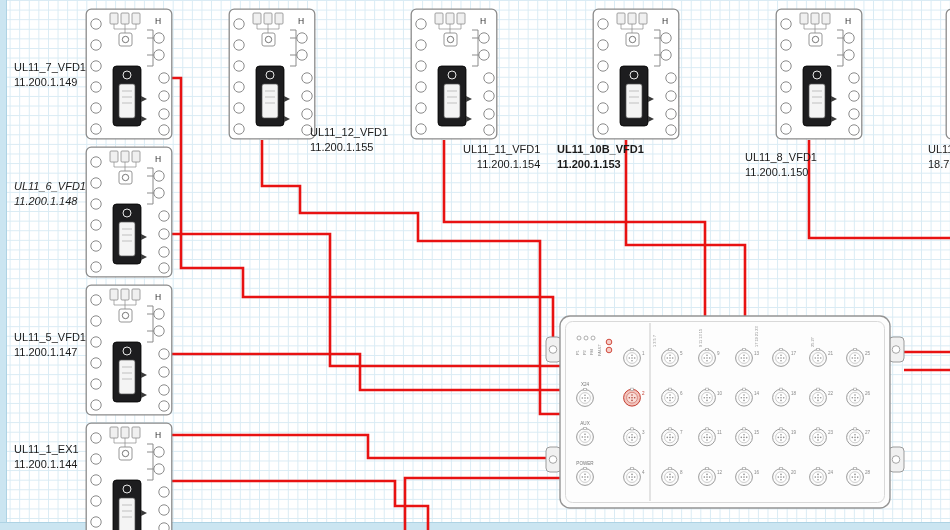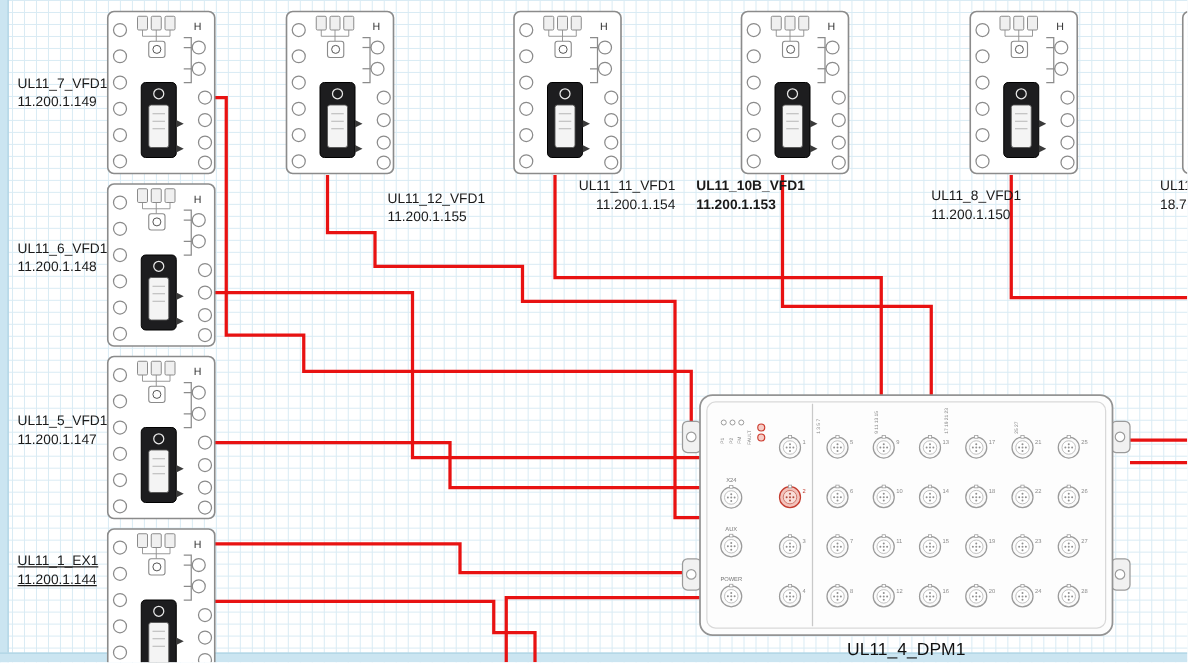--- a/index.html
+++ b/index.html
@@ -507,38 +507,37 @@
             <circle cx="2.7" cy="0" r="0.8" class="pin"></circle>
             <circle cx="0" cy="2.7" r="0.8" class="pin"></circle>
             <circle cx="-2.7" cy="0" r="0.8" class="pin"></circle>
           </g>
           <text x="585" y="464.5" text-anchor="middle" class="sidelabel">POWER</text>
         </g>
     </g>
   </svg>
 
   <div id="labels">
-    <div class="dpm-label">UL11_4_DPM1</div>
   <div class="lbl" style="left: 14px; top: 60px;">
         <div>UL11_7_VFD1</div>
         <div>11.200.1.149</div>
       </div>
-      <div class="lbl" style="left: 14px; top: 192px;">
+      <div class="lbl" style="left: 14px; top: 179px; font-style: italic;">
         <div>UL11_6_VFD1</div>
         <div>11.200.1.148</div>
       </div>
       <div class="lbl" style="left: 14px; top: 330px;">
         <div>UL11_5_VFD1</div>
         <div>11.200.1.147</div>
       </div>
-      <div class="lbl" style="left: 14px; top: 442px; text-decoration: underline;">
+      <div class="lbl" style="left: 14px; top: 442px;">
         <div>UL11_1_EX1</div>
         <div>11.200.1.144</div>
       </div>
-      <div class="lbl" style="left: 310px; top: 152px;">
+      <div class="lbl" style="left: 310px; top: 125px;">
         <div>UL11_12_VFD1</div>
         <div>11.200.1.155</div>
       </div>
       <div class="lbl" style="left: 463px; top: 142px; text-align: right;">
         <div>UL11_11_VFD1</div>
         <div>11.200.1.154</div>
       </div>
       <div class="lbl" style="left: 557px; top: 142px; font-weight: bold;">
         <div>UL11_10B_VFD1</div>
         <div>11.200.1.153</div>

